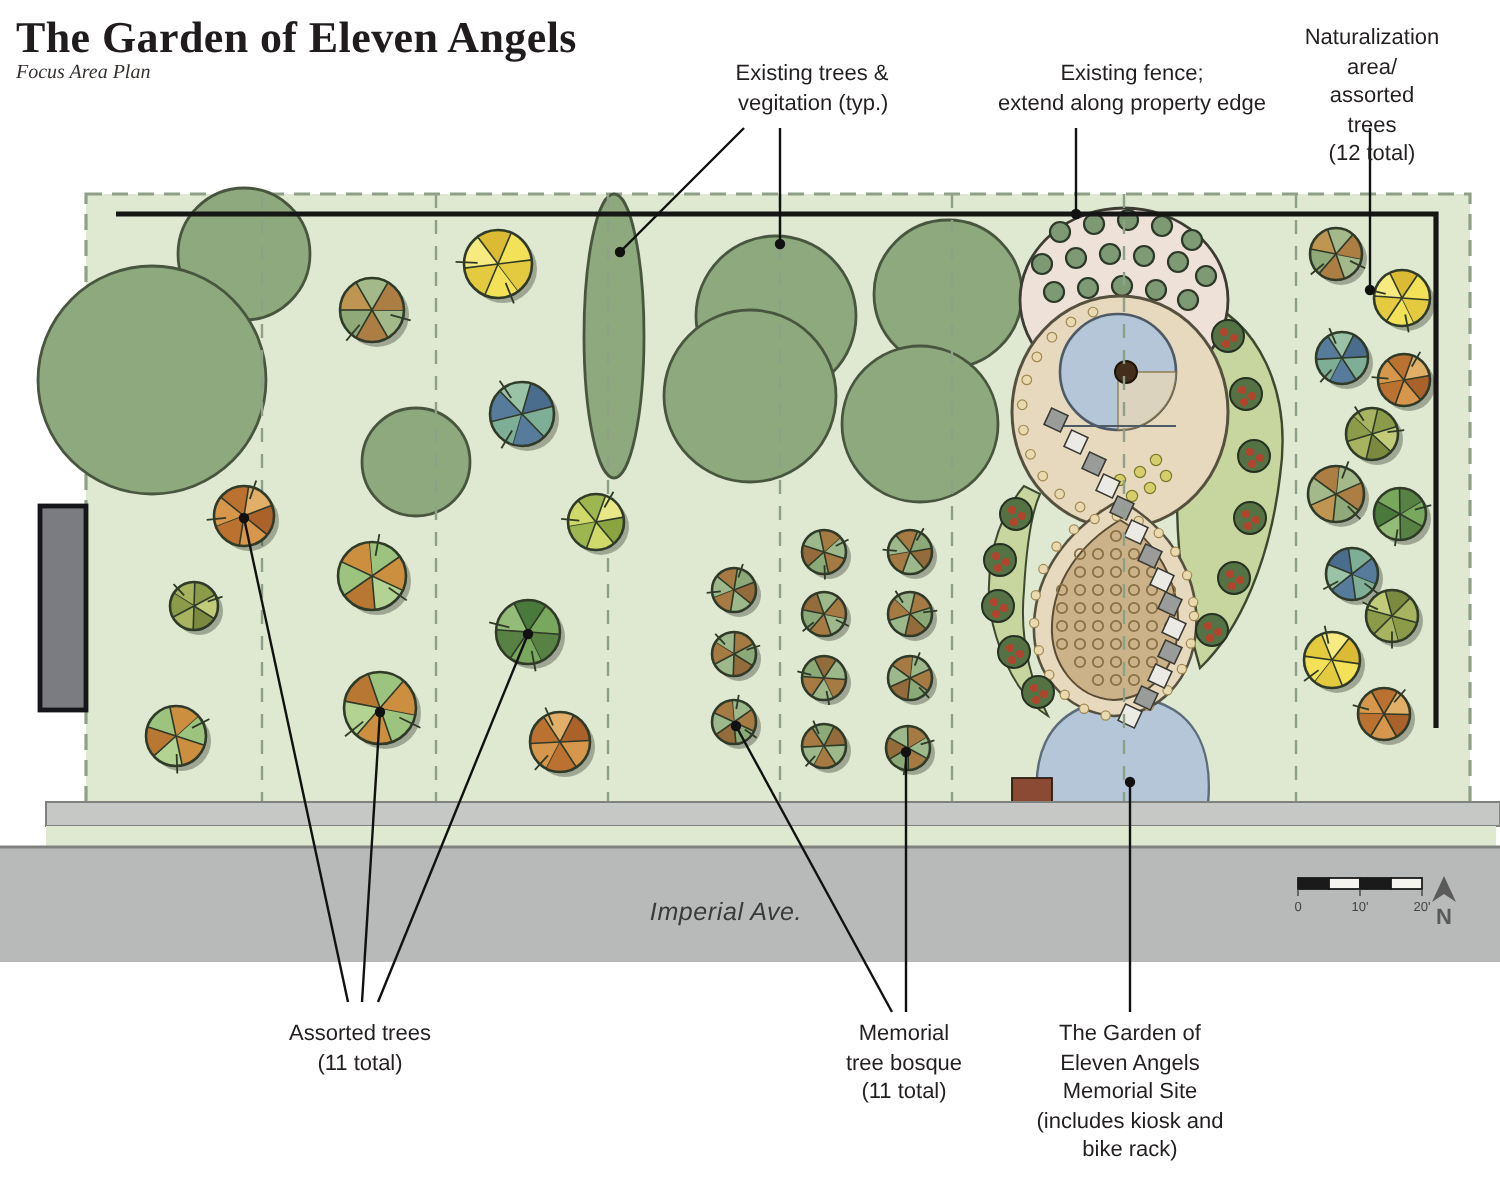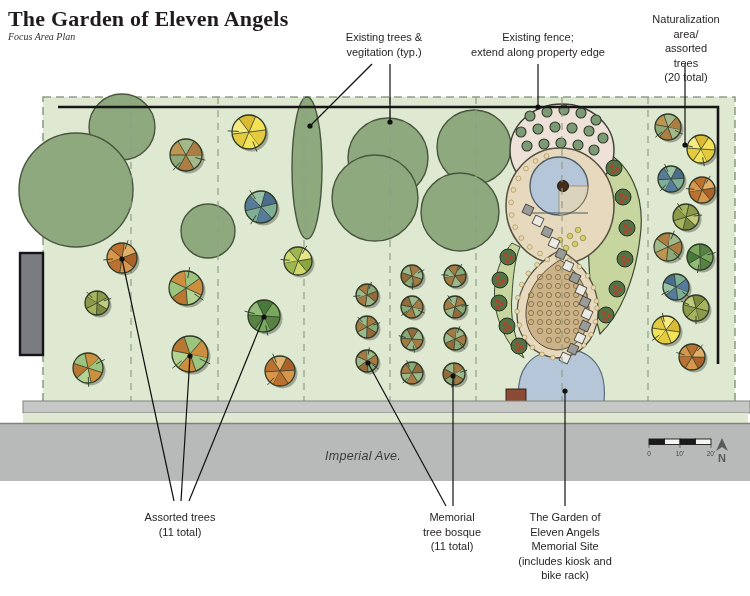--- a/index.html
+++ b/index.html
@@ -826,27 +826,27 @@
         <line x1="453" y1="376" x2="453" y2="506" stroke="#111111" stroke-width="1.2"></line>
         <circle cx="453" cy="376" r="2.6" fill="#111111"></circle>
         <line x1="565" y1="391" x2="565" y2="506" stroke="#111111" stroke-width="1.2"></line>
         <circle cx="565" cy="391" r="2.6" fill="#111111"></circle>
       </g>
     </svg>
 
   <div class="title">The Garden of Eleven Angels</div>
   <div class="subtitle">Focus Area Plan</div>
 
-  <div class="lbl" style="left:384px;top:30px;">Existing trees &amp;
+  <div class="lbl" style="left:406px;top:30px;text-align:right;">Existing trees &amp;
 vegitation (typ.)</div>
-  <div class="lbl" style="left:538px;top:30px;">Existing fence;
+  <div class="lbl" style="left:566px;top:30px;">Existing fence;
 extend along property edge</div>
   <div class="lbl" style="left:686px;top:12px;">Naturalization area/
 assorted trees
-(20 total)</div>
+(12 total)</div>
   <div class="lbl" style="left:180px;top:510px;">Assorted trees
 (11 total)</div>
   <div class="lbl" style="left:452px;top:510px;">Memorial
 tree bosque
 (11 total)</div>
   <div class="lbl" style="left:565px;top:510px;">The Garden of
 Eleven Angels
 Memorial Site
 (includes kiosk and
 bike rack)</div>

